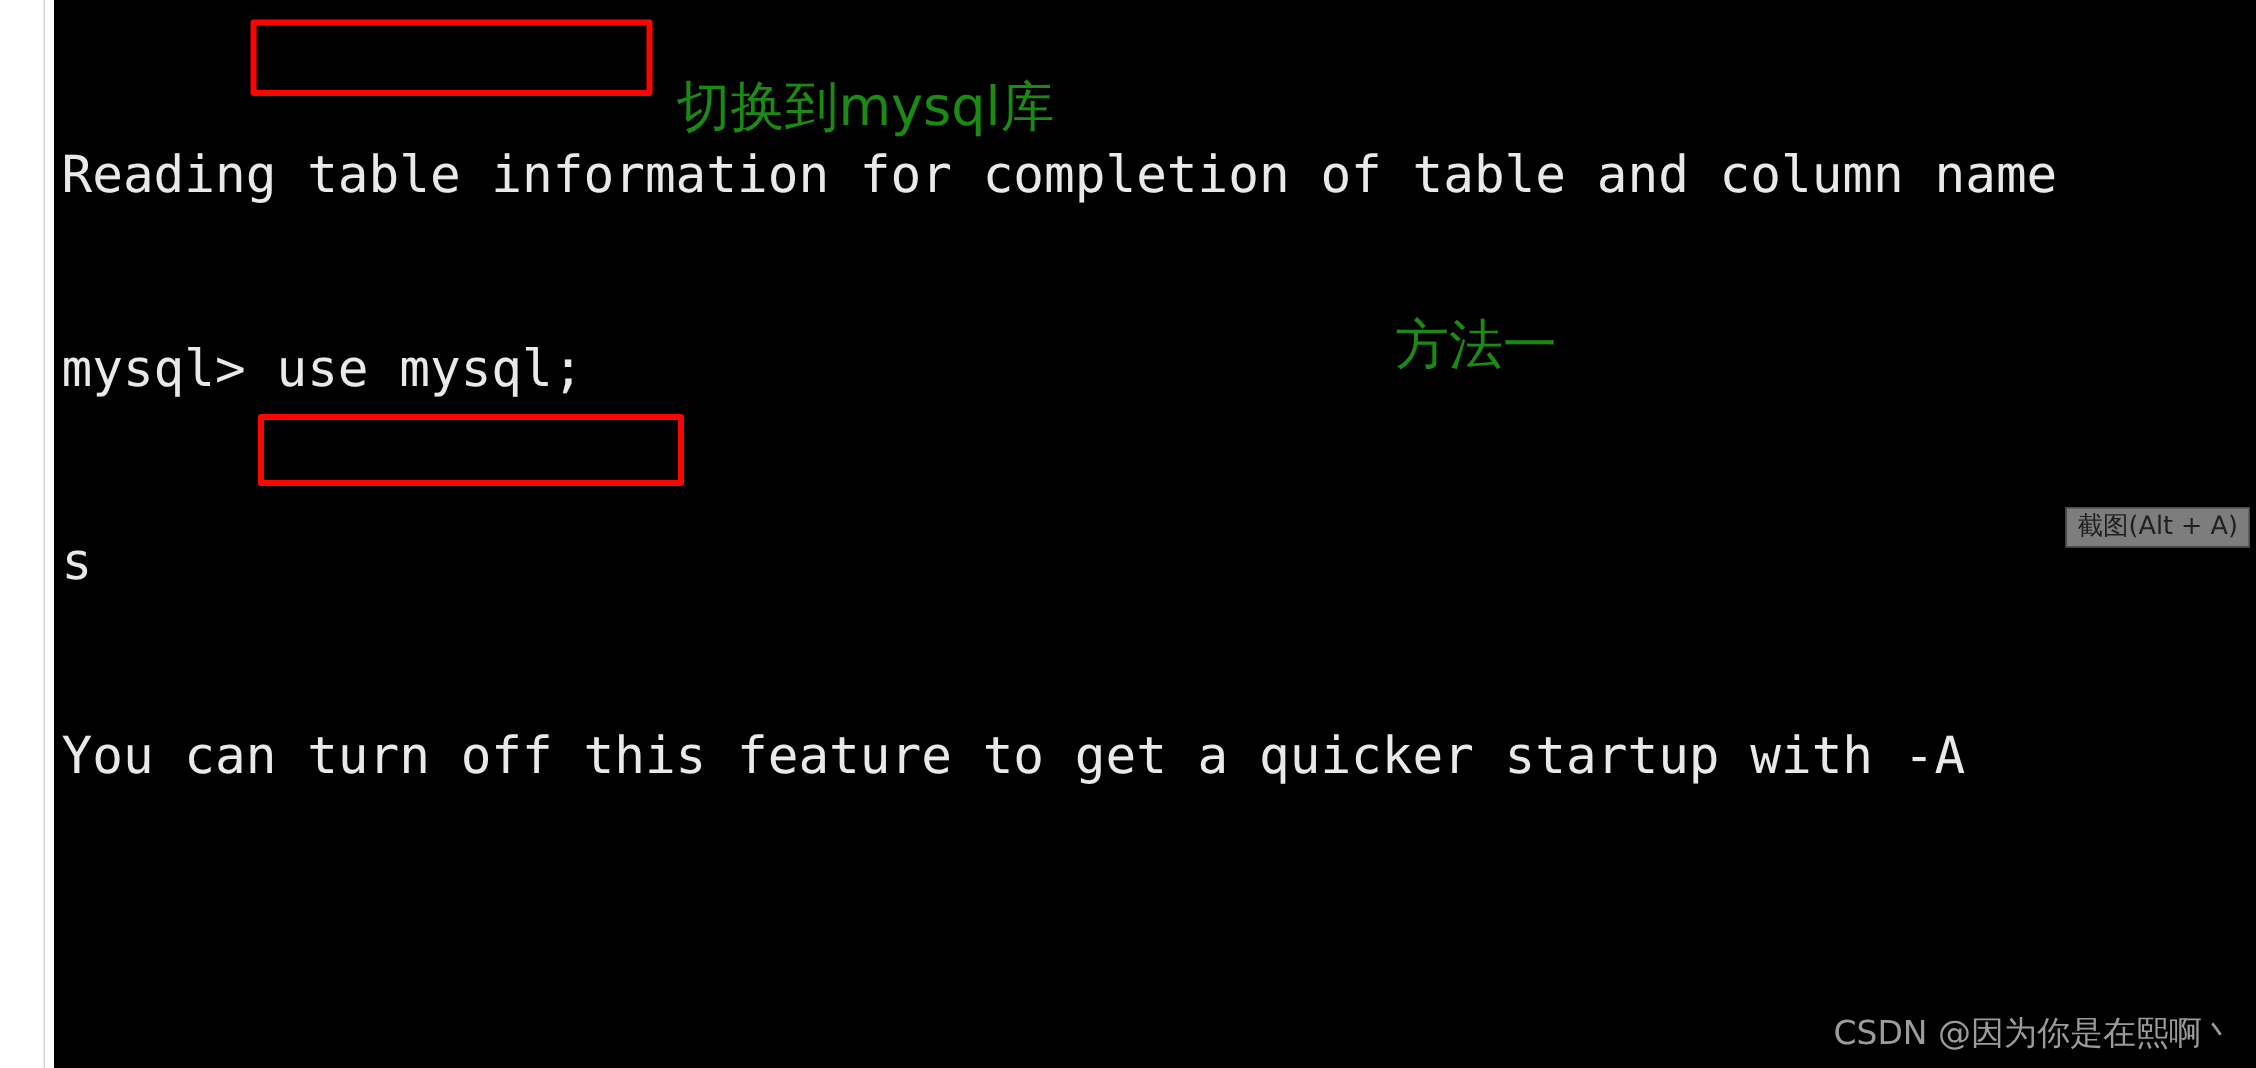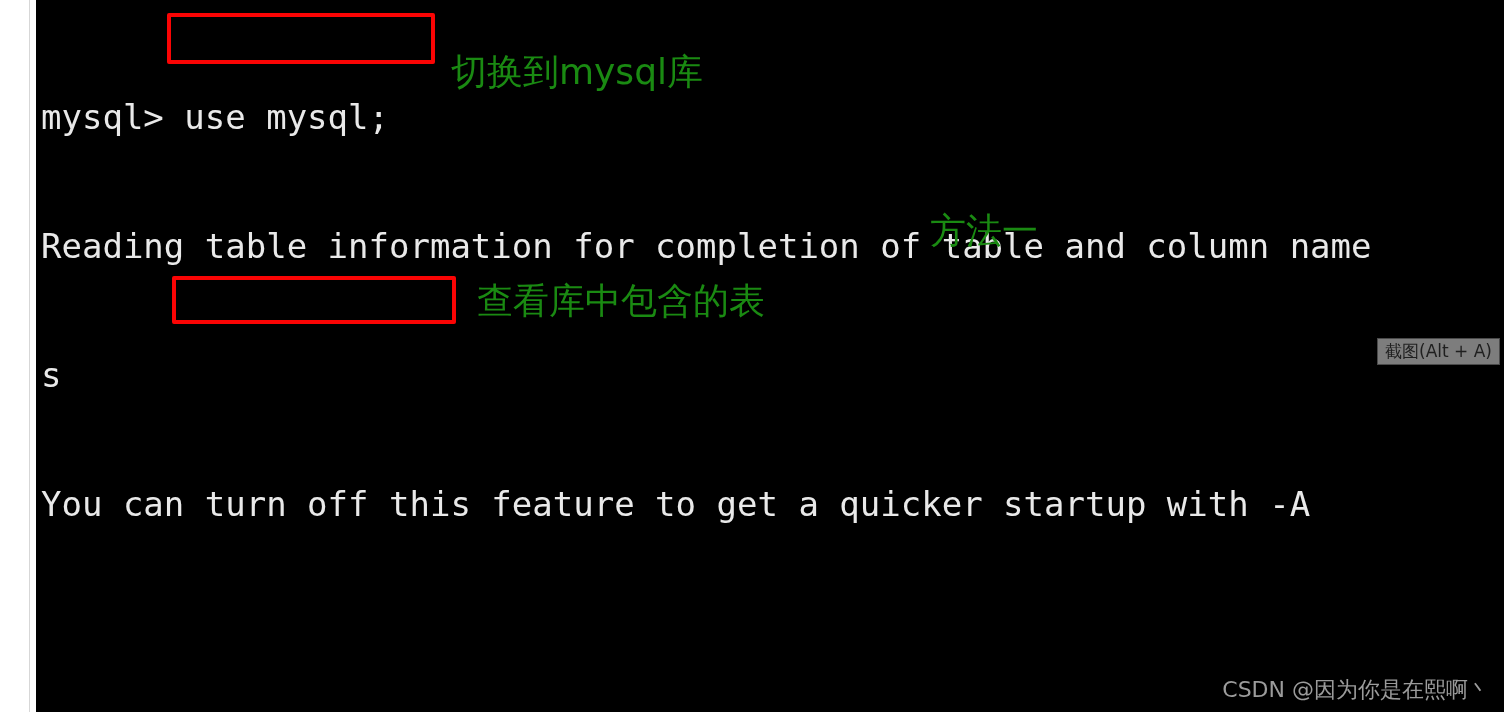--- a/index.html
+++ b/index.html
@@ -130,22 +130,22 @@
 <body>
 
 <div id="screen">
 
   <div id="left-gutter"></div>
   <div id="gutter-rule"></div>
 
   <div id="terminal">
 
     <div class="term-lines">
+      <div class="term-line">Reading table information for completion of table and column name</div>
       <div class="term-line">mysql&gt; use mysql;</div>
-      <div class="term-line">Reading table information for completion of table and column name</div>
       <div class="term-line">s</div>
       <div class="term-line">You can turn off this feature to get a quicker startup with -A</div>
       <div class="term-line"></div>
       
       
       
       
       
       
       
@@ -153,20 +153,19 @@
       
       
       
     </div>
 
     <div class="redbox" id="redbox-use"></div>
     <div class="redbox" id="redbox-show"></div>
 
     <div class="green-note" id="note-switch">切换到mysql库</div>
     <div class="green-note" id="note-method">方法一</div>
-    <div class="green-note" id="note-showtbl">查看库中包含的表</div>
 
     <div id="snip-tooltip">截图(Alt + A)</div>
 
     <div id="watermark">CSDN @因为你是在熙啊丶</div>
 
   </div>
 </div>
 
 </body></html>

